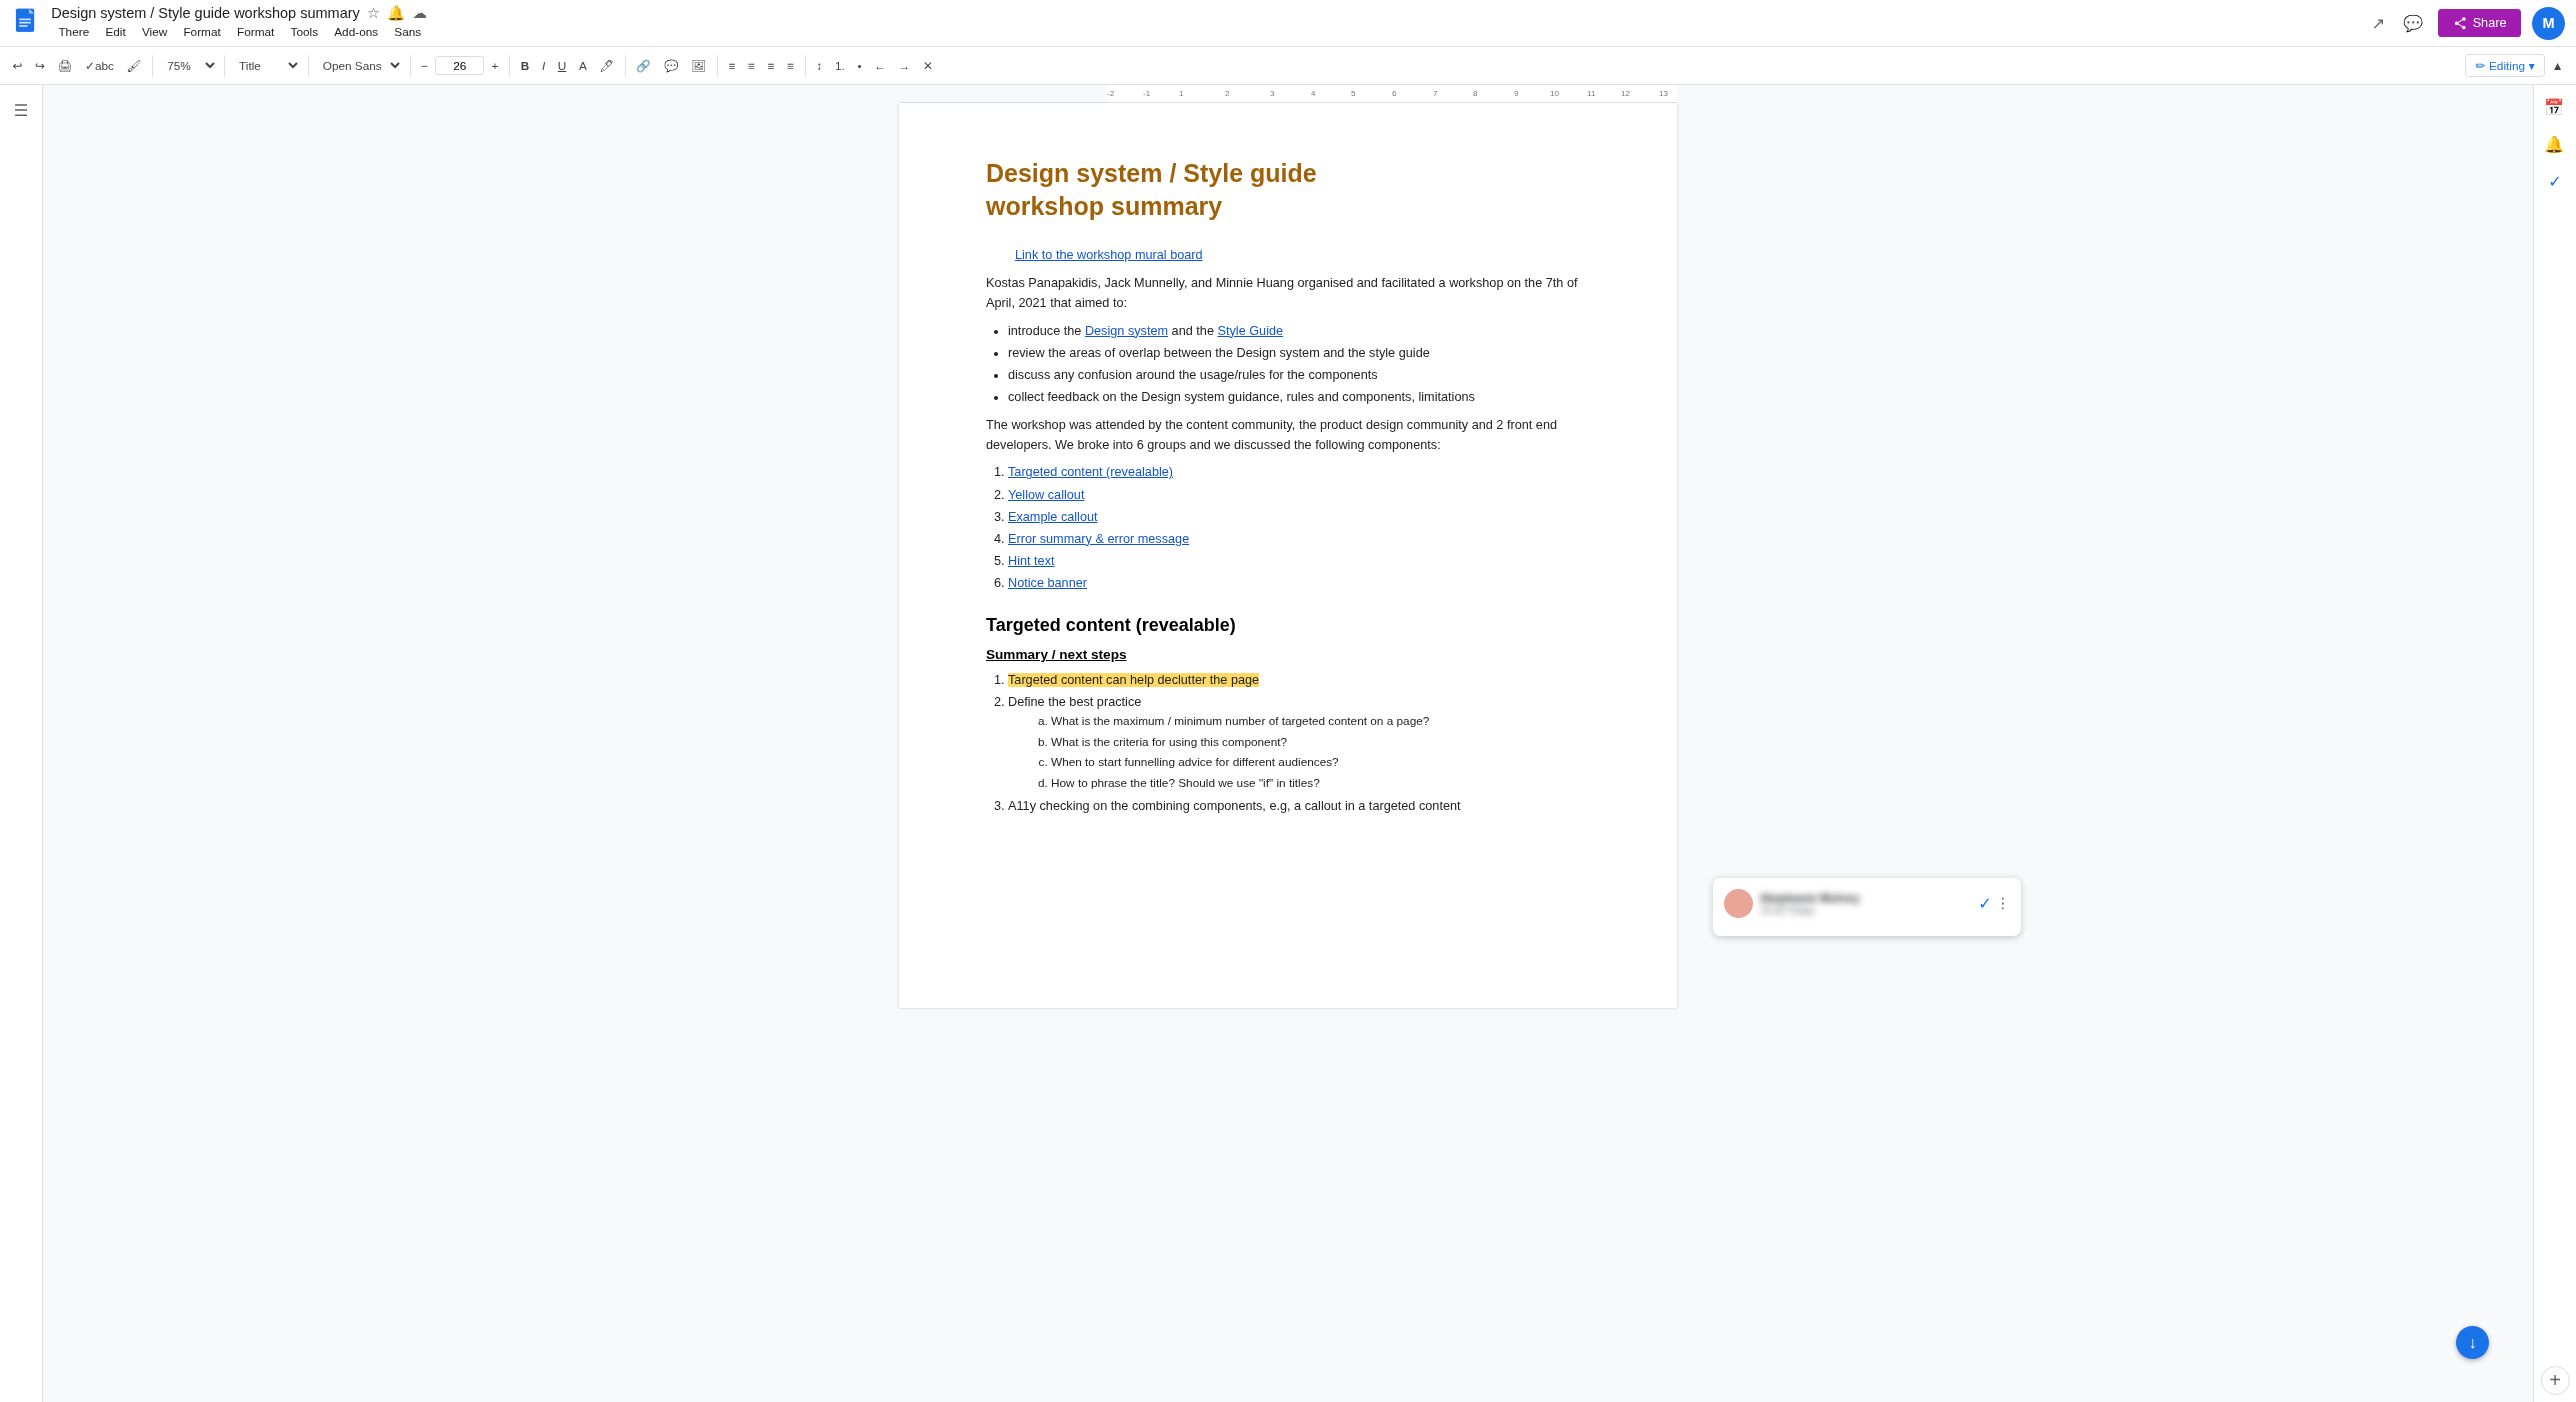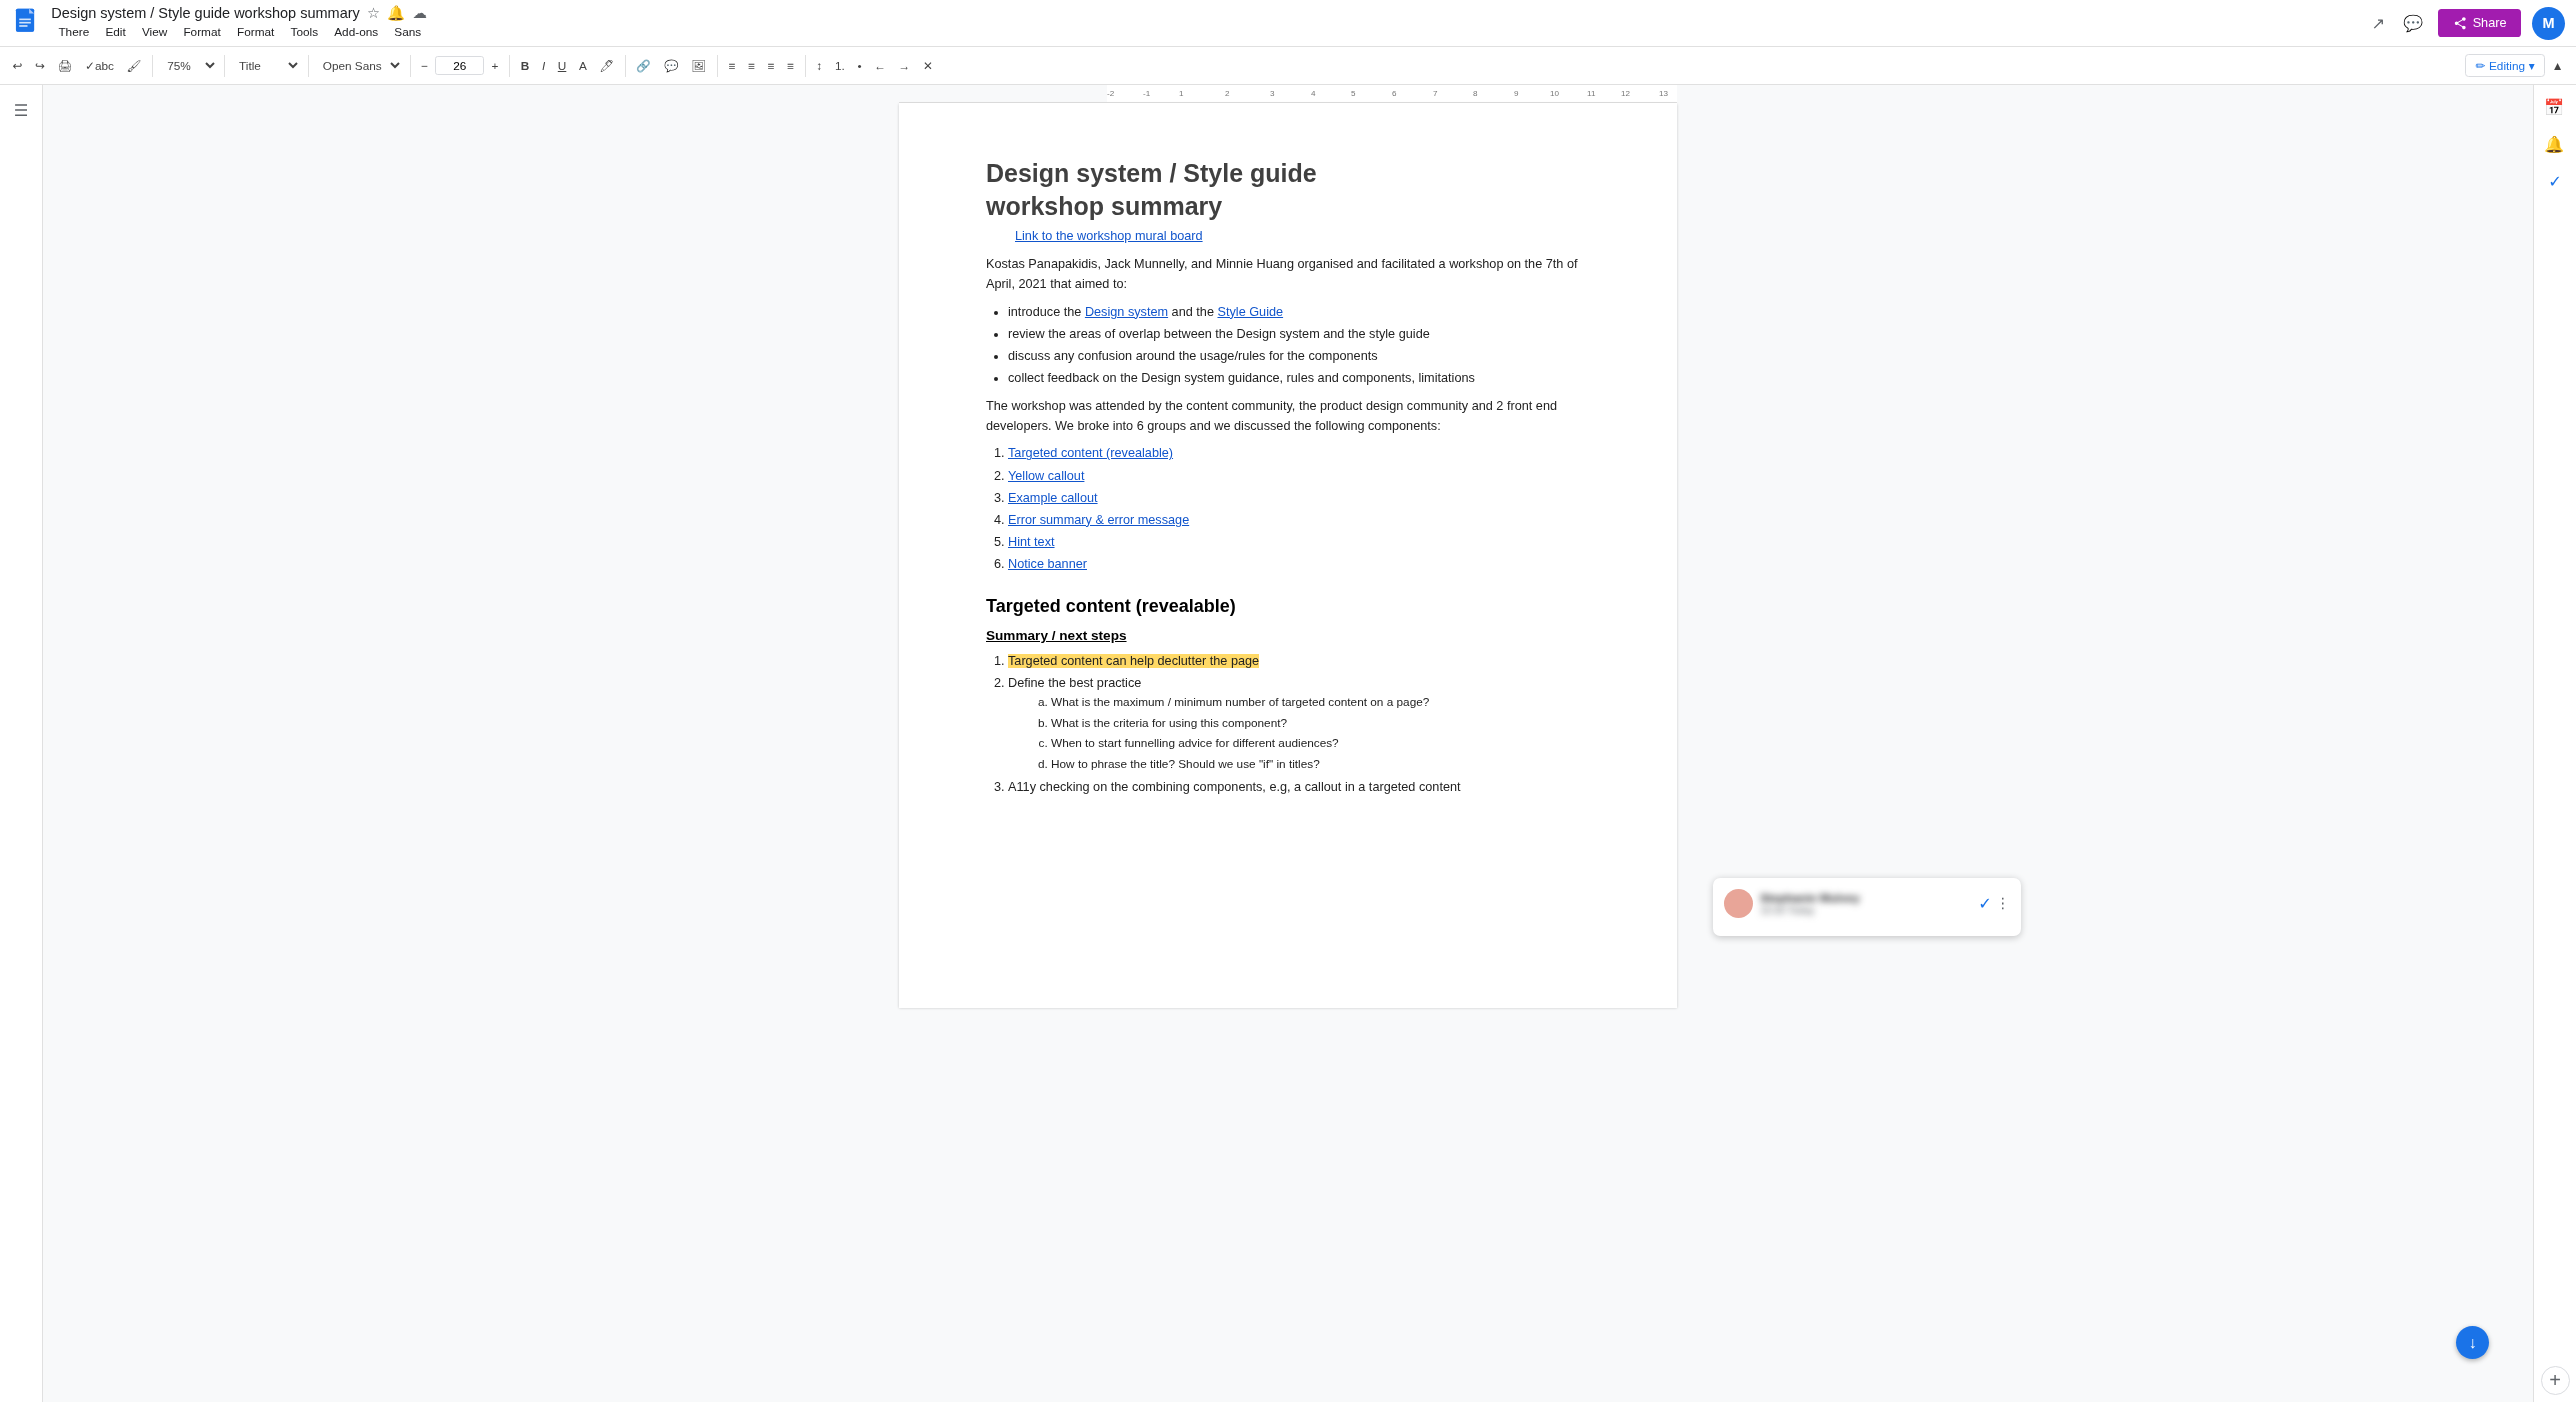--- a/index.html
+++ b/index.html
@@ -226,23 +226,23 @@
       box-shadow: 0 0.9px 2.7px rgba(0,0,0,0.2);
       padding: 54px 87px 54px 87px;
       min-height: 905px;
       position: relative;
     }
 
     
     .doc-title-h1 {
       font-size: 25px;
       font-weight: 700;
-      color: #404040;
+      color: #a16207;
       line-height: 1.3;
-      margin-bottom: 5px;
+      margin-bottom: 24px;
     }
     .doc-link {
       color: #1155cc;
       text-decoration: underline;
       font-size: 12.7px;
       cursor: pointer;
     }
     .doc-body {
       font-size: 12.7px;
       color: #222;

